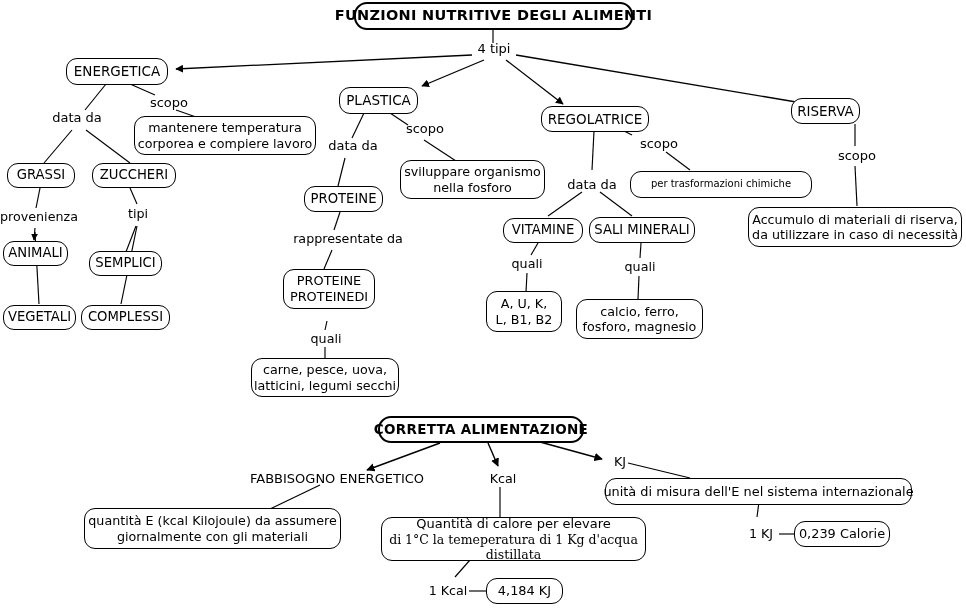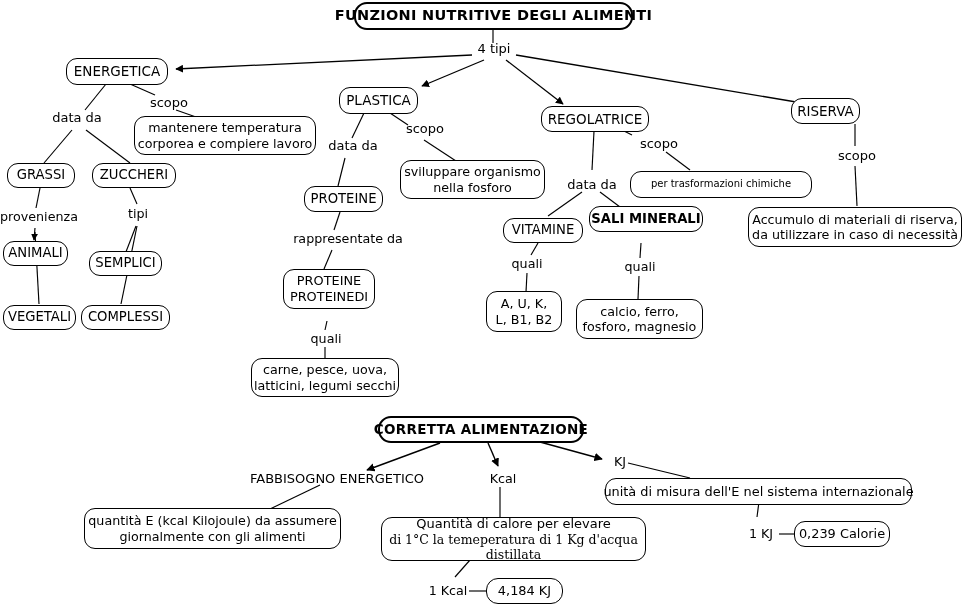--- a/index.html
+++ b/index.html
@@ -202,21 +202,21 @@
 latticini, legumi secchi</div>
 
   <div class="label" style="left:634px; top:136px; width:50px; font-size:13px;">scopo</div>
 
   <div class="label" style="left:562px; top:177px; width:60px; font-size:13px;">data da</div>
 
   <div class="node" style="left:630px; top:171px; width:182px; height:27px; font-size:10px;">per trasformazioni chimiche</div>
 
   <div class="node" style="left:503px; top:218px; width:80px; height:25px; font-size:13.2px;">VITAMINE</div>
 
-  <div class="node" style="left:589px; top:206px; width:114px; height:26px; font-size:13.2px;font-weight:bold;">SALI MINERALI</div>
+  <div class="node" style="left:589px; top:217px; width:106px; height:26px; font-size:13.2px;">SALI MINERALI</div>
 
   <div class="label" style="left:509px; top:256px; width:36px; font-size:12.7px;">quali</div>
 
   <div class="label" style="left:622px; top:259px; width:36px; font-size:12.7px;">quali</div>
 
   <div class="node" style="left:486px; top:291px; width:76px; height:41px; font-size:12.7px;">A, U, K,
 L, B1, B2</div>
 
   <div class="node" style="left:576px; top:299px; width:127px; height:40px; font-size:12.7px;">calcio, ferro,
 fosforo, magnesio</div>
@@ -228,30 +228,30 @@
 
   <div class="node title" style="left:378px; top:416px; width:206px; height:27px; font-size:13.5px;">CORRETTA ALIMENTAZIONE</div>
 
   <div class="label" style="left:247px; top:471px; width:180px; font-size:13px;">FABBISOGNO ENERGETICO</div>
 
   <div class="label" style="left:483px; top:471px; width:40px; font-size:12.7px;">Kcal</div>
 
   <div class="label" style="left:606px; top:454px; width:28px; font-size:12.7px;">KJ</div>
 
   <div class="node" style="left:84px; top:508px; width:257px; height:41px; font-size:12.7px;">quantità E (kcal Kilojoule) da assumere
-giornalmente con gli alimenti</div>
+giornalmente con gli materiali</div>
 
   <div class="node" style="left:381px; top:517px; width:265px; height:44px; white-space:normal; flex-direction:column; padding:3px 6px;">
     <span class="sansline" style="font-size:13px;">Quantità di calore per elevare</span>
     <span class="serifline">di 1°C la temeperatura di 1 Kg d'acqua distillata</span>
   </div>
 
   <div class="label" style="left:425px; top:583px; width:46px; font-size:12.7px;">1 Kcal</div>
 
-  <div class="node" style="left:486px; top:578px; width:77px; height:26px; font-size:12.9px;border-radius:12px;">4,184 KJ</div>
+  <div class="node" style="left:486px; top:578px; width:77px; height:26px; font-size:12.9px;">4,184 KJ</div>
 
   <div class="node" style="left:605px; top:478px; width:307px; height:27px; font-size:12.9px;">unità di misura dell'E nel sistema internazionale</div>
 
   <div class="label" style="left:742px; top:526px; width:38px; font-size:12.7px;">1 KJ</div>
 
   <div class="node" style="left:794px; top:521px; width:96px; height:26px; font-size:12.9px;">0,239 Calorie</div>
 
 </div>
 
 </body></html>

